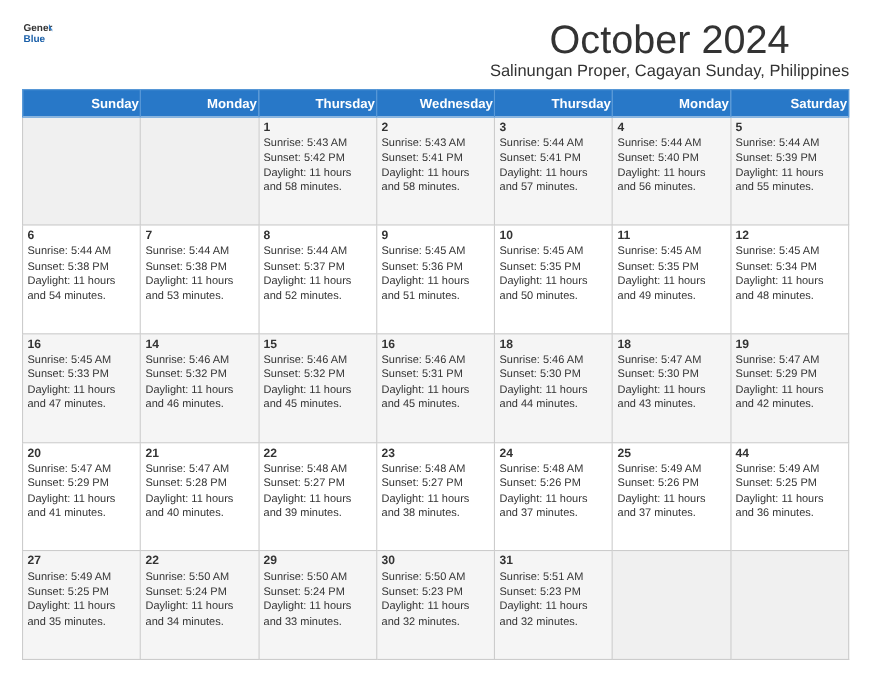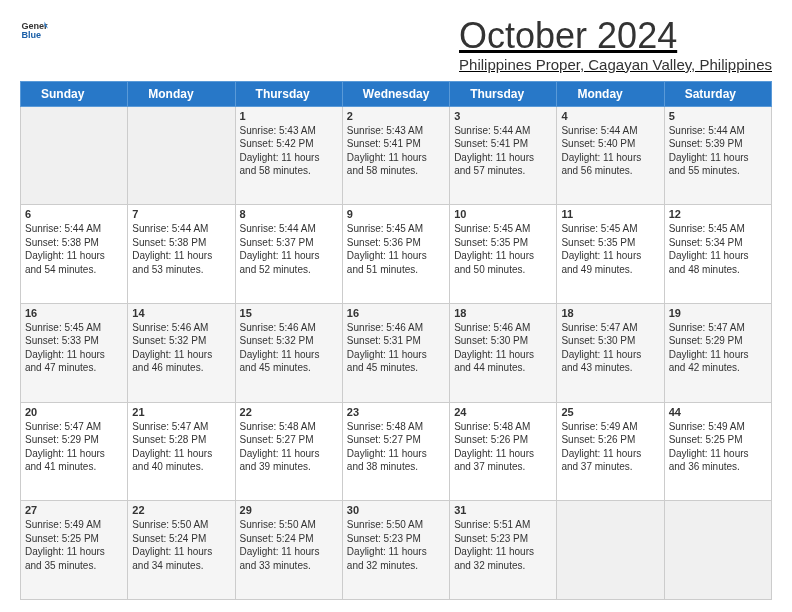--- a/index.html
+++ b/index.html
@@ -26,22 +26,21 @@
     .logo {
       display: flex;
       align-items: center;
       gap: 4px;
     }
     .logo-icon {
       width: 28px;
       height: 28px;
     }
     .header-right {
-      text-align: left;
-      text-decoration: underline;
+      text-align: center;
     }
     .month-title {
       font-size: 36px;
       font-weight: normal;
       color: #333;
       line-height: 1.1;
     }
     .location {
       font-size: 15px;
       color: #333;
@@ -51,22 +50,22 @@
       border: 1px solid #ccc;
       border-collapse: collapse;
       width: 100%;
       table-layout: fixed;
     }
     .calendar thead th {
       background-color: #2878c8;
       color: #fff;
       font-size: 12px;
       font-weight: bold;
-      padding: 5px 20px;
-      text-align: left;
+      padding: 5px 1px;
+      text-align: right;
       border: 1px solid #5a9ad8;
     }
     .calendar tbody td {
       vertical-align: top;
       border: 1px solid #ccc;
       padding: 3px 4px;
       font-size: 9.5px;
       color: #333;
       background: #fff;
       height: 88px;
@@ -99,21 +98,21 @@
   <div class="header">
     <div class="logo">
       <svg class="logo-icon" viewBox="0 0 40 40">
         <text x="2" y="18" font-size="13" font-weight="bold" fill="#333" font-family="Arial">General</text>
         <text x="2" y="32" font-size="13" font-weight="bold" fill="#1a5fa8" font-family="Arial">Blue</text>
         <polygon points="35,8 40,18 35,14" fill="#2878c8"></polygon>
       </svg>
     </div>
     <div class="header-right">
       <div class="month-title">October 2024</div>
-      <div class="location">Philippines Proper, Cagayan Valley, Philippines</div>
+      <div class="location">Salinungan Proper, Cagayan Sunday, Philippines</div>
     </div>
   </div>
 
   <table class="calendar">
     <thead>
       <tr>
       <th>Sunday</th>
           <th>Monday</th>
           <th>Thursday</th>
           <th>Wednesday</th>

